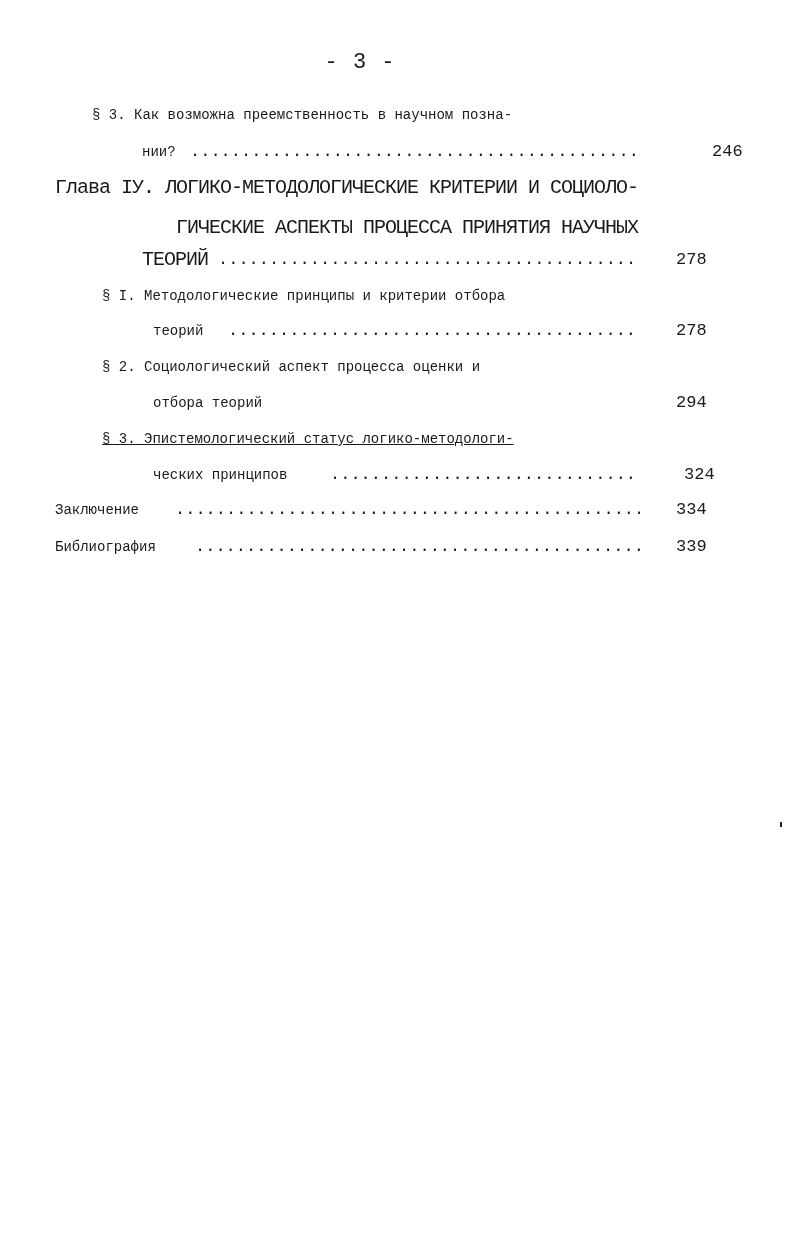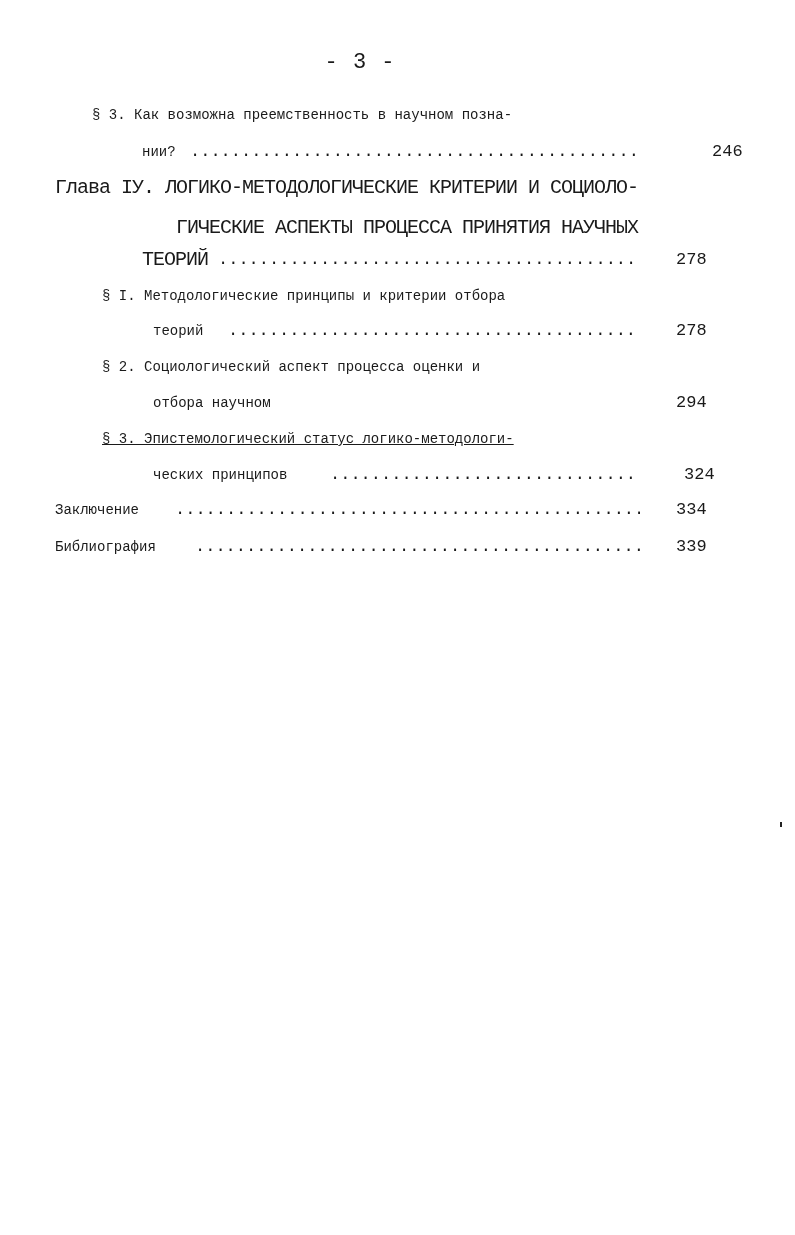--- a/index.html
+++ b/index.html
@@ -49,21 +49,21 @@
 
   <div>
     <div class="line" style="top:285px; left:102px;">§ I. Методологические принципы и критерии отбора</div>
     <div class="line" style="top:320px; left:153px;">теорий</div>
     <div class="leader" style="top:320px; left:228px; width:412px;">......................................................</div>
     <div class="pg" style="top:320px; left:676px;">278</div>
   </div>
 
   <div>
     <div class="line" style="top:356px; left:102px;">§ 2. Социологический аспект процесса оценки и</div>
-    <div class="line" style="top:392px; left:153px;">отбора научном</div>
+    <div class="line" style="top:392px; left:153px;">отбора теорий</div>
     <div class="pg" style="top:392px; left:676px;">294</div>
   </div>
 
   <div>
     <div class="line" style="top:428px; left:102px;text-decoration:underline;">§ 3. Эпистемологический статус логико-методологи-</div>
     <div class="line" style="top:464px; left:153px;">ческих принципов</div>
     <div class="leader" style="top:464px; left:330px; width:310px;">......................................................</div>
     <div class="pg" style="top:464px; left:684px;">324</div>
   </div>
 

